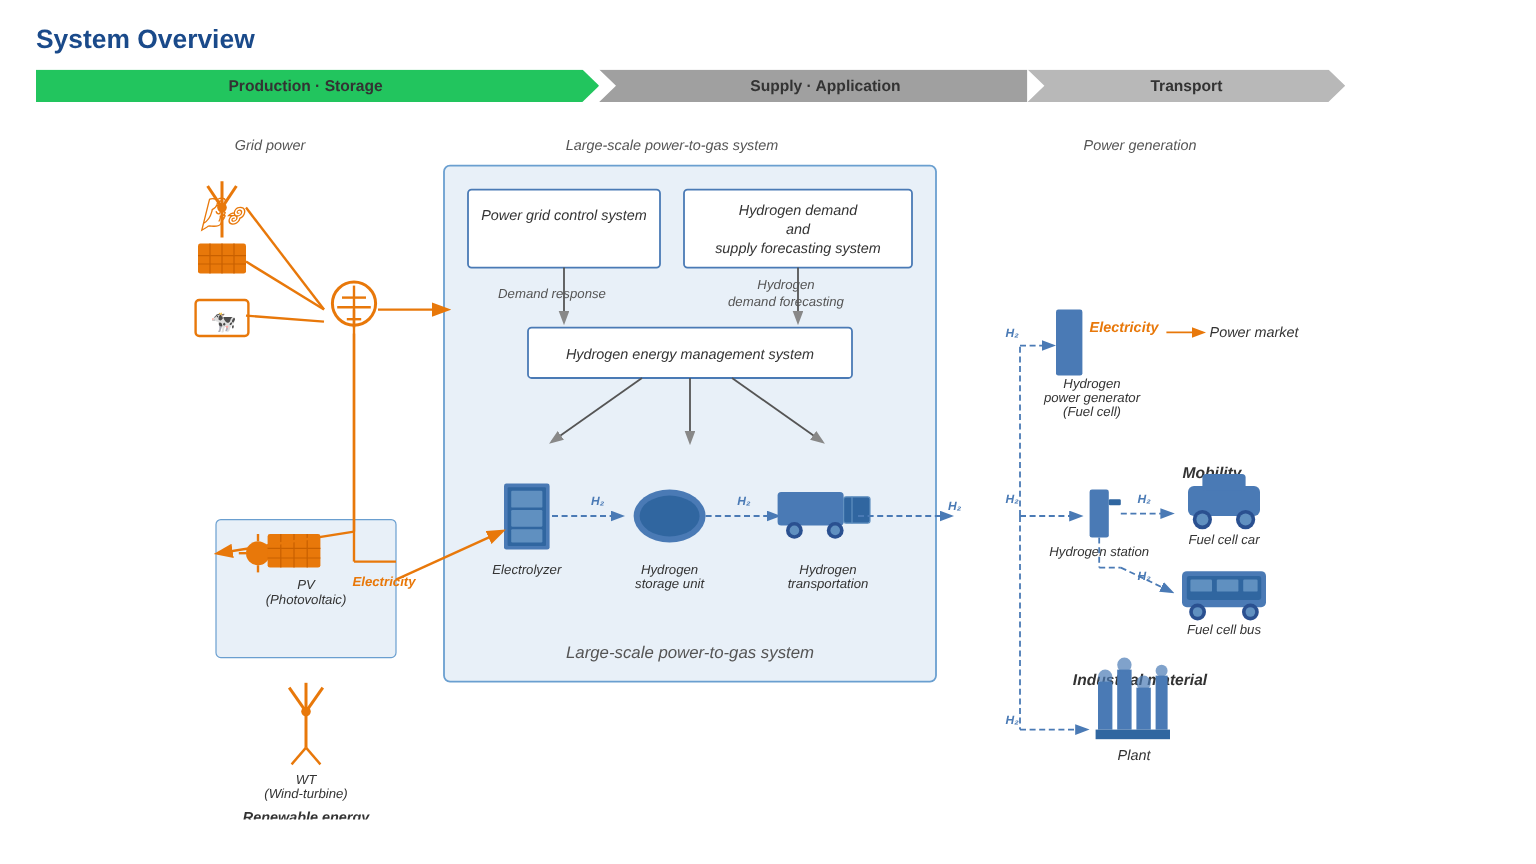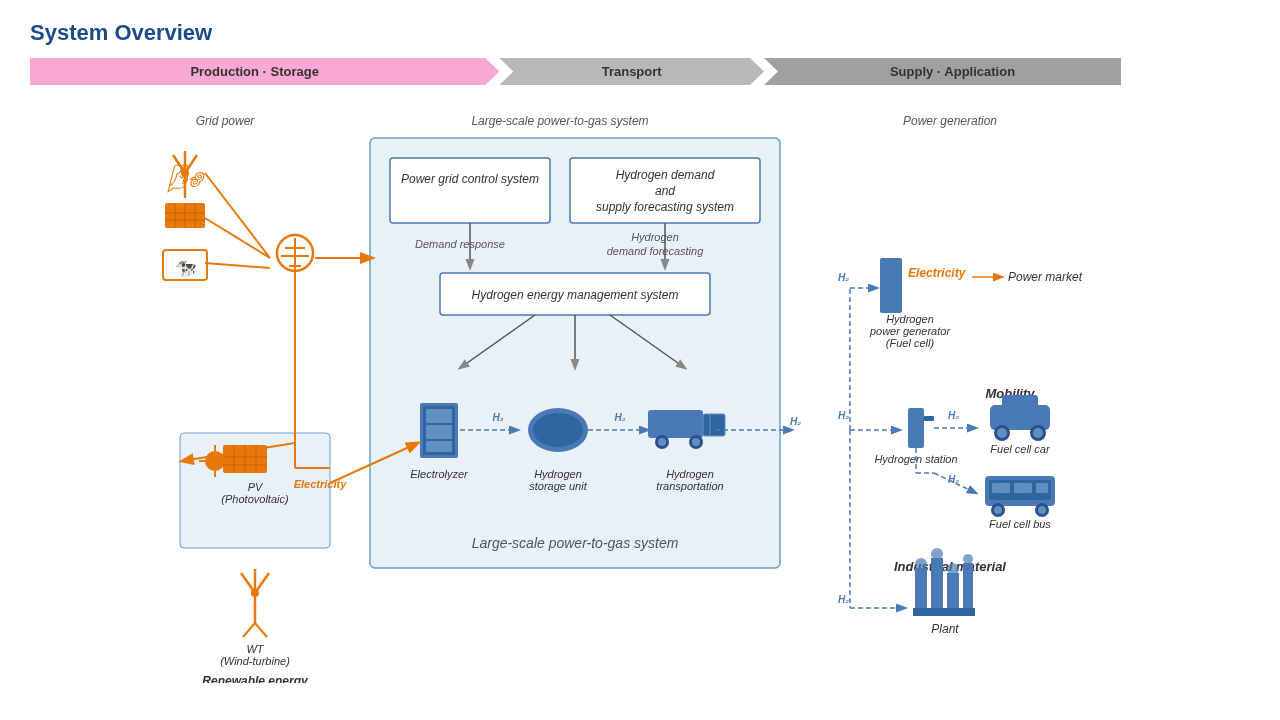--- a/index.html
+++ b/index.html
@@ -36,21 +36,21 @@
       display: flex;
       align-items: center;
       justify-content: center;
       font-weight: bold;
       font-size: 13px;
       color: #333;
       padding: 6px 0;
       position: relative;
     }
     .phase-production {
-      background: #f9a8d4;
+      background: #22c55e;
       flex: 2;
       clip-path: polygon(0 0, calc(100% - 14px) 0, 100% 50%, calc(100% - 14px) 100%, 0 100%);
       padding-right: 20px;
     }
     .phase-transport {
       background: #b8b8b8;
       flex: 1;
       clip-path: polygon(0 0, calc(100% - 14px) 0, 100% 50%, calc(100% - 14px) 100%, 0 100%, 14px 50%);
       padding: 0 20px;
     }
@@ -62,22 +62,22 @@
     }
   </style>
 </head>
 <body>
 
 <div class="page">
   <div class="page-title">System Overview</div>
 
   <div class="phase-bar">
     <div class="phase-segment phase-production">Production · Storage</div>
+    <div class="phase-segment phase-supply">Supply · Application</div>
     <div class="phase-segment phase-transport">Transport</div>
-    <div class="phase-segment phase-supply">Supply · Application</div>
   </div>
 
   <div style="position:relative; width:1220px; height:580px;font-style:italic;">
     <svg width="1220" height="580" style="position:absolute;top:0;left:0;">
 
       <text x="195" y="22" text-anchor="middle" font-size="12" fill="#555">Grid power</text>
 
       <text x="530" y="22" text-anchor="middle" font-size="12" fill="#555">Large-scale power-to-gas system</text>
 
       <text x="920" y="22" text-anchor="middle" font-size="12" fill="#555">Power generation</text>

